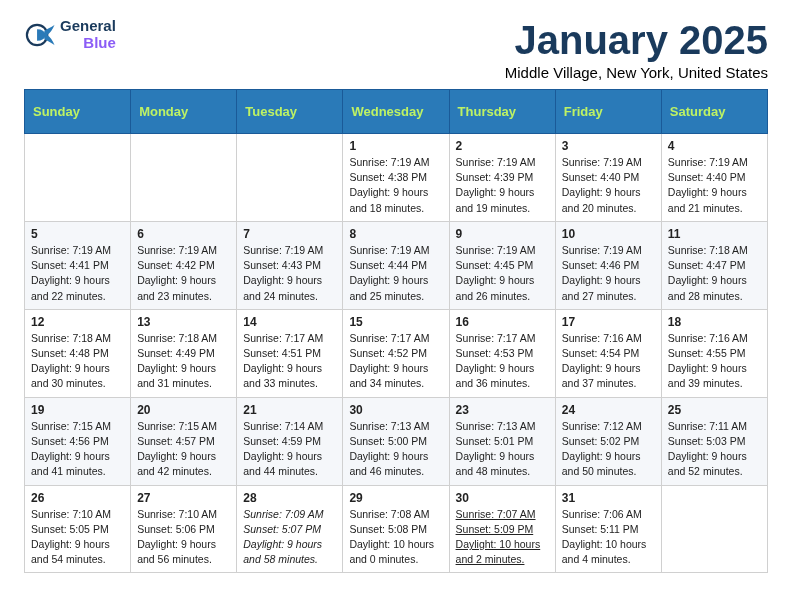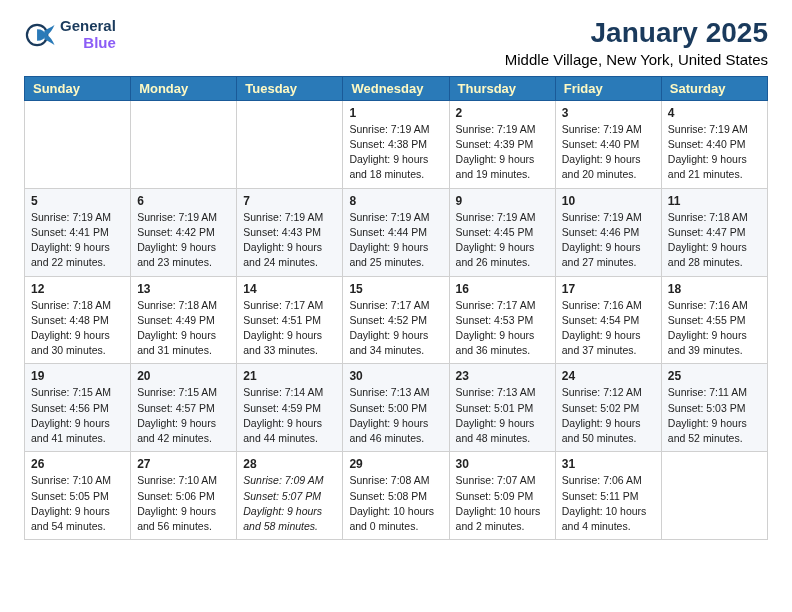--- a/index.html
+++ b/index.html
@@ -38,43 +38,43 @@
     }
     .logo-icon {
       width: 32px;
       height: 32px;
       margin-right: 4px;
     }
     .title-area {
       text-align: right;
     }
     .month-title {
-      font-size: 28px;
+      font-size: 40px;
       font-weight: bold;
       color: #1a3a5c;
       line-height: 1.1;
     }
     .location {
       font-size: 15px;
       color: #000000;
       margin-top: 2px;
     }
     .calendar-table {
       width: calc(100% - 48px);
       margin: 0 24px 16px 24px;
       border-collapse: collapse;
       border: 1px solid #ccc;
     }
     .calendar-table th {
       background: #2a7ab8;
-      color: #fef9c3;
+      color: #bef264;
       font-size: 13px;
       font-weight: bold;
       text-align: left;
-      padding: 4px 8px;
+      padding: 14px 8px;
       border: 1px solid #1a5a98;
     }
     .calendar-table td {
       vertical-align: top;
       width: 106px;
       min-height: 80px;
       padding: 5px 6px 5px 6px;
       border: 1px solid #d0d0d0;
       font-size: 11px;
       color: #222;
@@ -343,21 +343,21 @@
           </td>
           <td>
             <span class="day-number">29</span>
             <div class="day-info" style="white-space: pre-line;">Sunrise: 7:08 AM
 Sunset: 5:08 PM
 Daylight: 10 hours
 and 0 minutes.</div>
           </td>
           <td>
             <span class="day-number">30</span>
-            <div class="day-info" style="white-space: pre-line;">Sunrise: 7:07 AM
+            <div class="day-info" style="white-space: pre-line; text-decoration: underline;">Sunrise: 7:07 AM
 Sunset: 5:09 PM
 Daylight: 10 hours
 and 2 minutes.</div>
           </td>
           <td>
             <span class="day-number">31</span>
             <div class="day-info" style="white-space: pre-line;">Sunrise: 7:06 AM
 Sunset: 5:11 PM
 Daylight: 10 hours
 and 4 minutes.</div>

